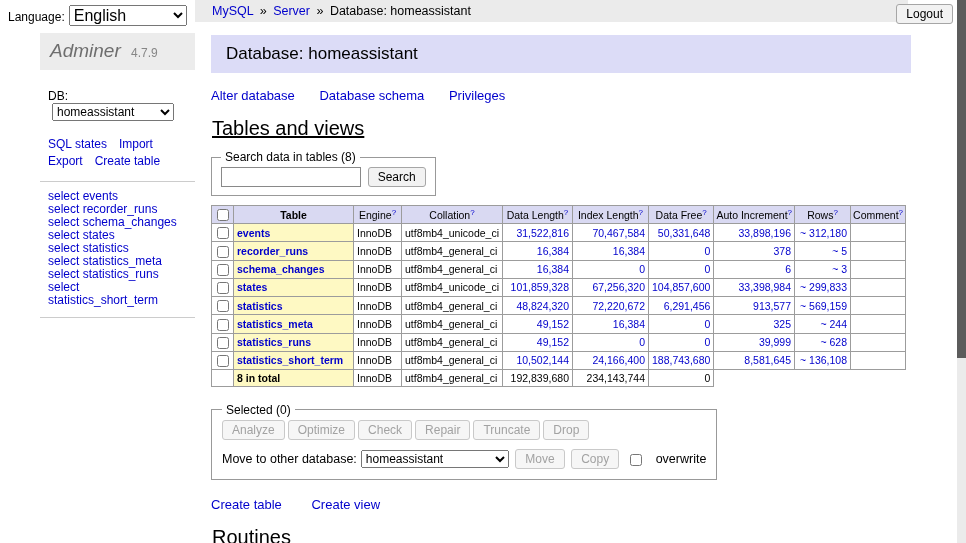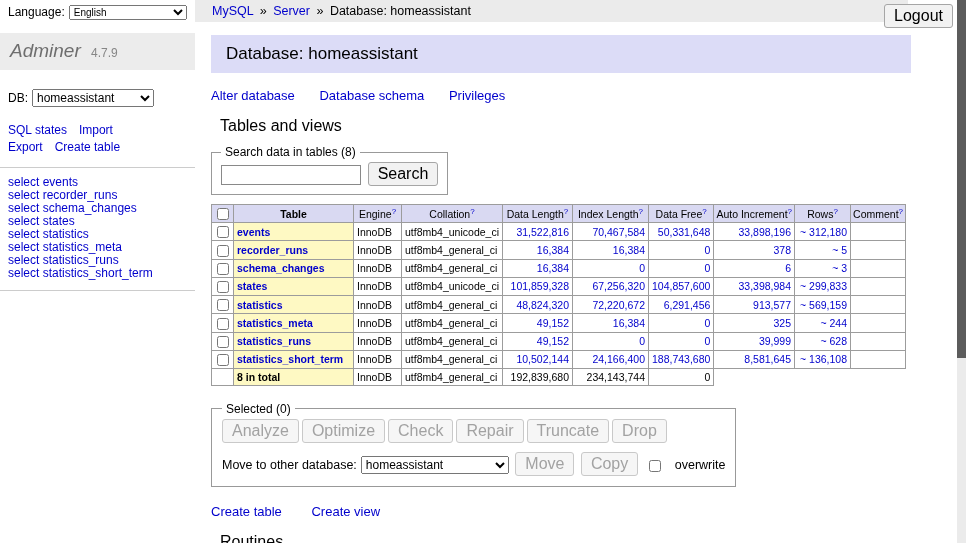--- a/index.html
+++ b/index.html
@@ -9,57 +9,57 @@
     font-size: 13px;
     color: #000;
     background: #fff;
   }
   #screen { position: relative; width: 966px; height: 543px; overflow: hidden; background: #fff; }
 
   a { color: #0000cc; text-decoration: none; cursor: pointer; }
 
   
   #lang { position: absolute; top: 5px; left: 8px; font-size: 12px; }
-  #lang select { width: 118px; font-size: 10px; margin-left: 4px; }
-
-  
-  #menu { position: absolute; top: 33px; left: 0; width: 195px; font-size: 12px; }
+  #lang select { width: 118px; font-size: 16px; margin-left: 4px; }
+
+  
+  #menu { position: absolute; top: 33px; left: 0; width: 195px; font-size: 12px; padding-left: 40px; }
   #menu h1 { margin: 0; padding: 7px 10px 8px; background: #ececec; font-weight: normal; font-size: 19px; }
   .brand { font-style: italic; color: #6e6e6e; }
   .version { font-size: 12px; color: #868686; margin-left: 5px; }
   .db-row { margin: 19px 8px 0; }
   .db-row select { width: 122px; font-size: 12px; margin-left: 4px; }
   .menu-links { margin: 15px 0 0; padding: 0 8px 10px; border-bottom: 1px solid #ccc; line-height: 1.45; }
   .menu-links a { margin-right: 12px; }
   .tables-list { padding: 8px 8px 10px; border-bottom: 1px solid #ccc; line-height: 13px; }
   .tables-list a { display: block; }
 
   
   #breadcrumb { position: absolute; left: 195px; top: 0; right: 58px; height: 22px; background: #ebebeb; padding: 4px 0 0 17px; font-size: 12.5px; }
   #breadcrumb .sep { color: #000; margin: 0 3px; }
   #logout { position: absolute; top: 4px; right: 13px; }
 
   
   button {
     font-family: "Liberation Sans", sans-serif;
-    font-size: 16px;
+    font-size: 12px;
     background: #f2f2f2;
     border: 1px solid #a6a6a6;
     border-radius: 3px;
     padding: 2px 9px;
     color: #000;
   }
   button:disabled { color: #a2a2a2; border-color: #c9c9c9; background: #f6f6f6; }
 
   
   #content { position: absolute; left: 195px; top: 22px; right: 9px; bottom: 0; overflow: hidden; padding-left: 16px; }
   h2 { margin: 13px 46px 0 0; padding: 9px 15px; background: #dcdcf7; font-size: 17px; font-weight: normal; }
   .actions { margin: 15px 0 0; }
   .actions a { margin-right: 21px; }
-  h3 { font-size: 16px; font-weight: normal; margin: 14px 9px 0; }
+  h3 { font-size: 20px; font-weight: normal; margin: 14px 1px 0; text-decoration: underline; }
 
   fieldset { display: block; width: fit-content; border: 1px solid #999; margin: 10px 0 0; padding: 3px 9px 8px; }
   legend { padding: 0 4px; font-size: 12px; margin-top: 20px; }
   .search-box input[type="text"] { width: 140px; font-size: 12px; border: 1px solid #898989; padding: 2px 3px; background: #fff; }
   .search-box button { margin-left: 3px; }
 
   
   table { border-collapse: collapse; table-layout: fixed; margin: 9px 0 0; font-size: 10.5px; }
   th, td { border: 1px solid #9c9c9c; padding: 2px 3px; height: 15px; white-space: nowrap; overflow: hidden; }
   thead th { background: #d9d9f2; font-weight: normal; text-align: center; padding: 2px 2px; }

